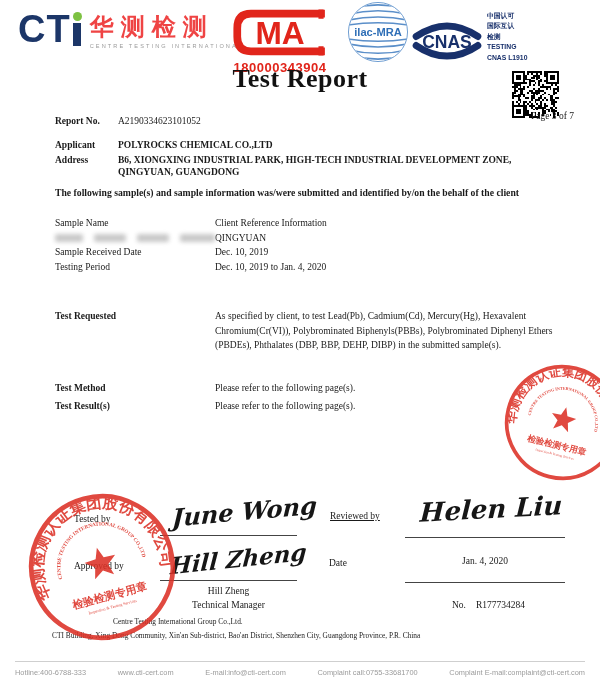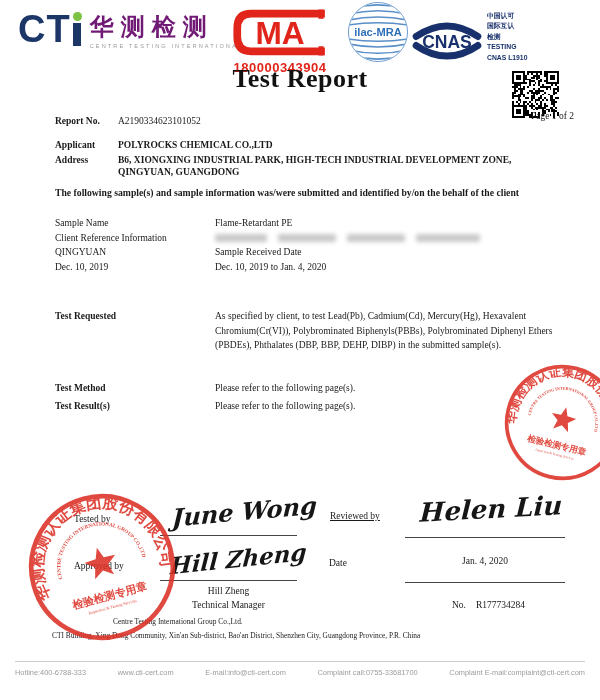--- a/index.html
+++ b/index.html
@@ -8,21 +8,21 @@
   .abs{position:absolute;}
 
   
   .cti{left:18px;top:12px;display:flex;align-items:flex-start;gap:8px;}
   .cti-word{display:flex;}
   .cti-ct{font-family:"Liberation Sans",sans-serif;font-weight:bold;font-size:38px;line-height:34px;color:#1c3668;letter-spacing:1px;}
   .i-col{display:flex;flex-direction:column;align-items:center;margin-left:2px;}
   .i-dot{width:9px;height:9px;border-radius:50%;background:#7dc242;margin-bottom:2px;}
   .i-stem{width:8px;height:23px;background:#1c3668;}
   .cti-right{display:flex;flex-direction:column;margin-top:2px;}
-  .cti-cn{font-size:24px;color:#701a75;letter-spacing:7px;line-height:26px;font-weight:bold;}
+  .cti-cn{font-size:24px;color:#ef4444;letter-spacing:7px;line-height:26px;font-weight:bold;}
   .cti-sub{font-family:"Liberation Sans",sans-serif;font-size:5.6px;color:#9a9a9a;letter-spacing:2.1px;margin-top:3px;}
 
   .cma{left:228px;top:6px;width:104px;text-align:center;}
   .cma svg{display:block;margin:0 auto;}
   .cma-number{font-family:"Liberation Sans",sans-serif;font-weight:bold;font-size:13px;color:#e1251b;letter-spacing:.5px;margin-top:1px;}
   .title{left:0;right:0;top:64px;text-align:center;font-size:26px;font-weight:bold;letter-spacing:.5px;color:#111;}
 
   .ilac{left:347px;top:1px;}
   .cnas{left:412px;top:21px;}
   .accred{left:487px;top:11px;font-family:"Liberation Sans",sans-serif;font-weight:bold;
@@ -458,21 +458,21 @@
       <i style="grid-area:25/6"></i>
       <i style="grid-area:25/7"></i>
       <i style="grid-area:25/10"></i>
       <i style="grid-area:25/11"></i>
       <i style="grid-area:25/12"></i>
       <i style="grid-area:25/13"></i>
       <i style="grid-area:25/14"></i>
       <i style="grid-area:25/15"></i>
       <i style="grid-area:25/23"></i>
     </div>
-  <div class="abs page-ind">Page 1 of 2</div>
+  <div class="abs page-ind">Page 3 of 7</div>
 
   <div class="abs meta-row" style="top:115px;">
     <span class="lbl">Report No.</span>
     <span class="val">A2190334623101052</span>
   </div>
   <div class="abs meta-row meta-bold" style="top:139px;">
     <span class="lbl">Applicant</span>
     <span class="val">POLYROCKS CHEMICAL CO.,LTD</span>
   </div>
   <div class="abs meta-row meta-bold" style="top:154px;">
@@ -480,35 +480,35 @@
     <span class="val">
       <div>B6, XIONGXING INDUSTRIAL PARK, HIGH-TECH INDUSTRIAL DEVELOPMENT ZONE,</div>
       <div>QINGYUAN, GUANGDONG</div>
     </span>
   </div>
 
   <div class="abs heading">The following sample(s) and sample information was/were submitted and identified by/on the behalf of the client</div>
 
   <div class="abs sample-table kv">
     <div>Sample Name</div>
-    <div>Flame-Retardant PE</div>
 
     <div>Client Reference Information</div>
     <div class="chips">
       <span class="chip" style="width:52px"></span>
       <span class="chip" style="width:58px"></span>
       <span class="chip" style="width:58px"></span>
       <span class="chip" style="width:64px"></span>
     </div>
 
     <div>QINGYUAN</div>
 
     <div>Sample Received Date</div>
     <div>Dec. 10, 2019</div>
 
+    <div>Testing Period</div>
     <div>Dec. 10, 2019 to Jan. 4, 2020</div>
   </div>
 
   <div class="abs tests kv" style="top:309px;">
     <div class="lbl">Test Requested</div>
     <div>As specified by client, to test Lead(Pb), Cadmium(Cd), Mercury(Hg), Hexavalent Chromium(Cr(VI)), Polybrominated Biphenyls(PBBs), Polybrominated Diphenyl Ethers (PBDEs), Phthalates (DBP, BBP, DEHP, DIBP) in the submitted sample(s).</div>
   </div>
   <div class="abs tests kv" style="top:381px;">
     <div class="lbl">Test Method</div>
     <div>Please refer to the following page(s).</div>

